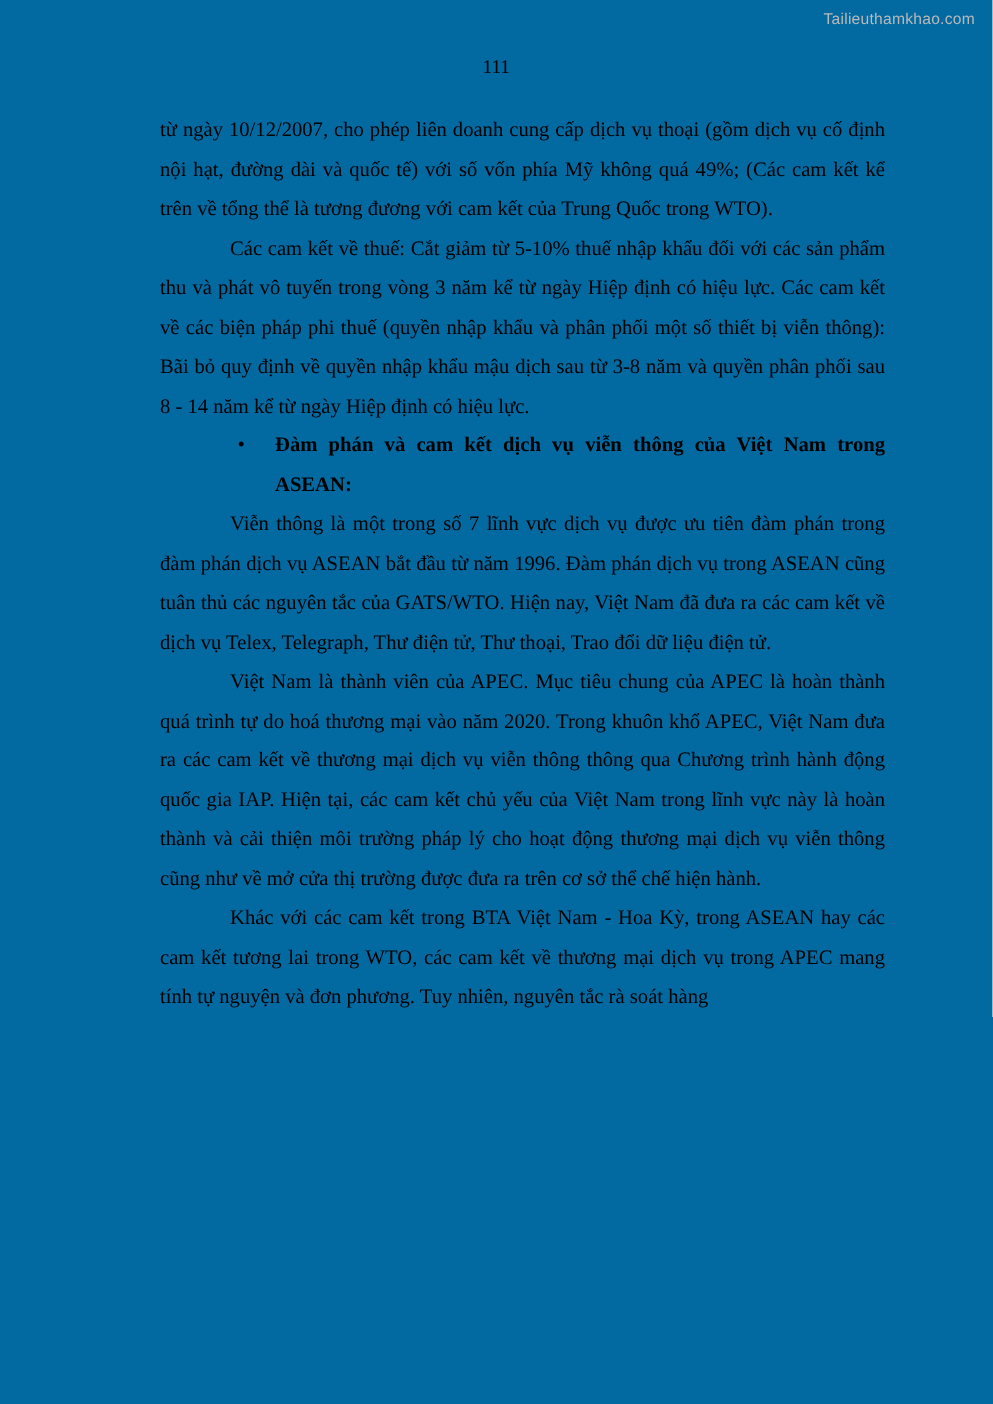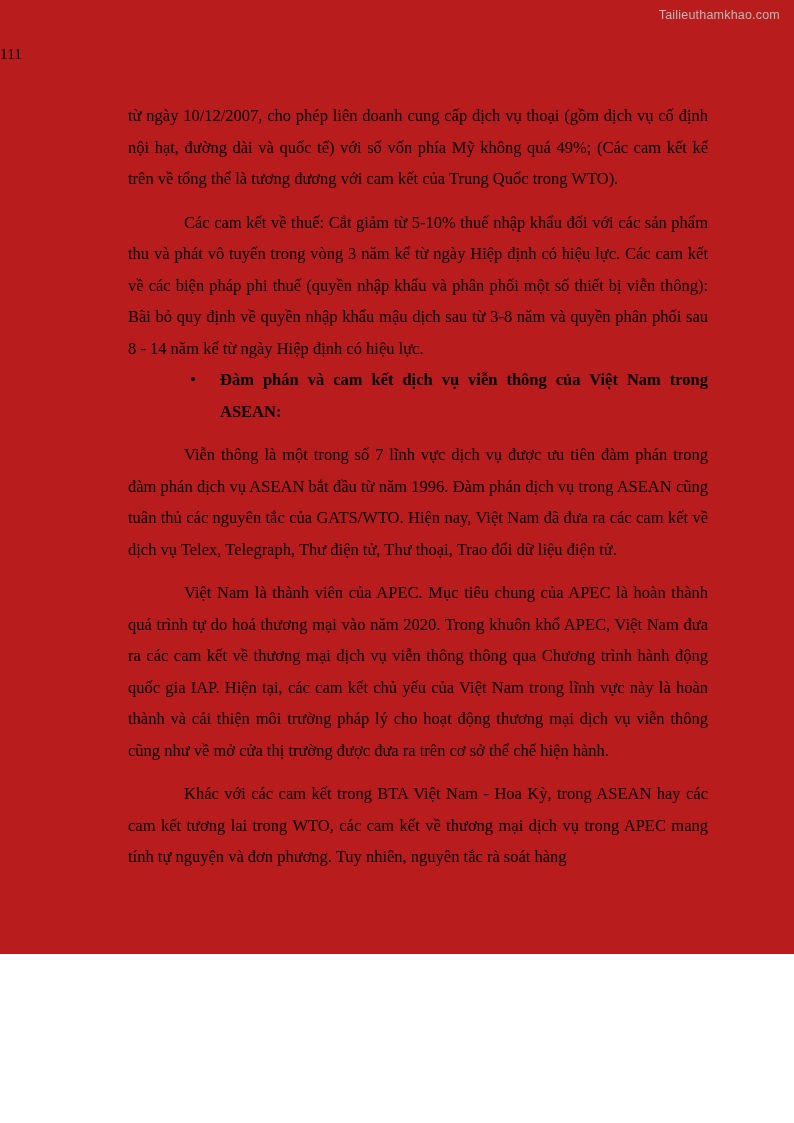--- a/index.html
+++ b/index.html
@@ -7,51 +7,51 @@
     padding: 0;
     background: #ffffff;
   }
   body {
     font-family: "Liberation Serif", serif;
     color: #000000;
   }
   .page {
     position: relative;
     width: 794px;
-    height: 954px;
-    background: #b91c1c;
+    height: 1123px;
+    background: #0369a1;
     overflow: hidden;
     box-sizing: border-box;
   }
   .watermark {
     position: absolute;
     top: 8px;
     right: 14px;
     font-family: "Liberation Sans", sans-serif;
     font-size: 12.5px;
     color: #b9b9b9;
     letter-spacing: 0.2px;
   }
   .page-number {
     position: absolute;
     top: 45px;
     left: 0;
     width: 794px;
-    text-align: left;
+    text-align: center;
     font-size: 15.5px;
     color: #000;
   }
   .content {
     position: absolute;
     left: 128px;
     top: 88px;
     width: 580px;
   }
   p.para {
-    margin: 12px 0 0 0;
+    margin: 0 0 0 0;
     font-size: 16.5px;
     line-height: 31.5px;
     text-align: justify;
     text-justify: inter-word;
     text-indent: 56px;
   }
   p.para.noindent {
     text-indent: 0;
   }
   ul.bullets {

